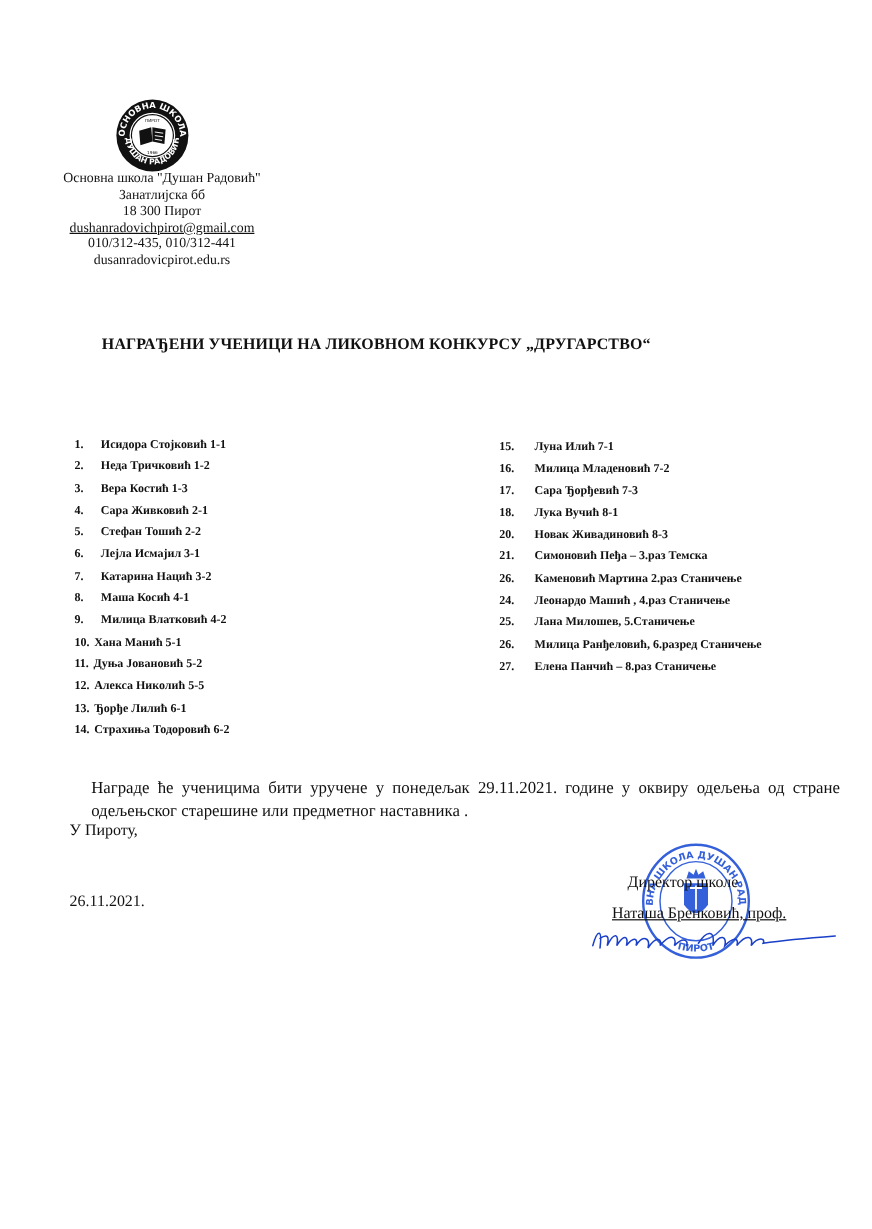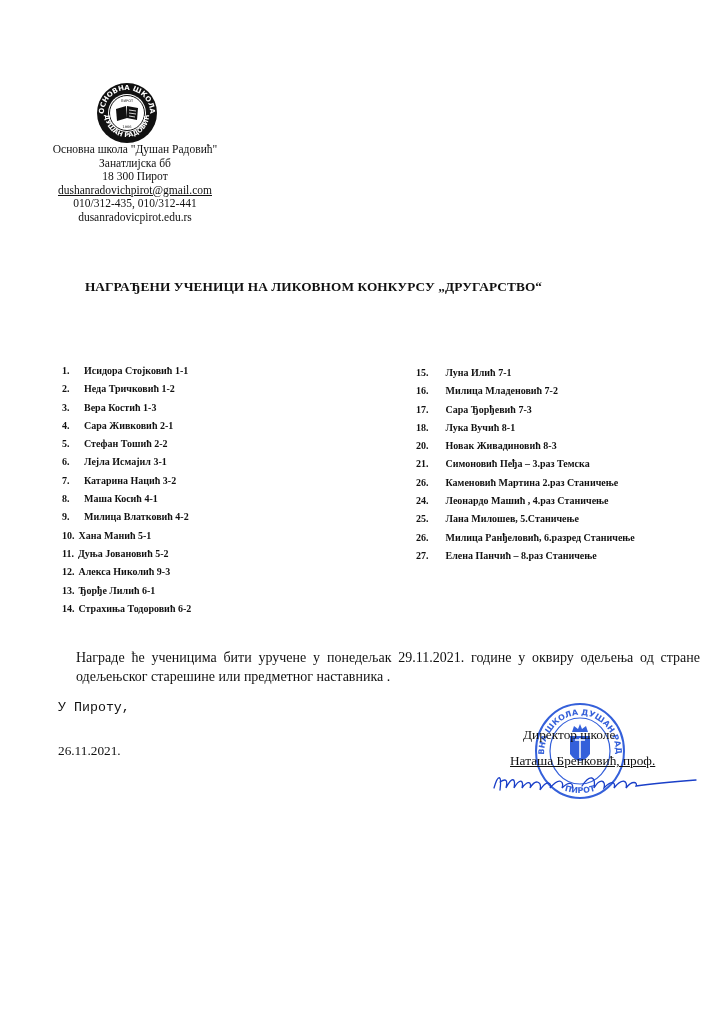--- a/index.html
+++ b/index.html
@@ -28,21 +28,21 @@
     .list.right { left: 416px; top: 364px; }
     .list li { white-space: nowrap; }
     .list.left li .num { display: inline-block; width: 22px; }
     .list.left li.two .num { width: auto; margin-right: 4px; }
     .list.right li .num { margin-right: 17px; }
     .paragraph {
       position: absolute; left: 76px; top: 648px; width: 624px;
       font-size: 14px; line-height: 19px; text-align: justify;
       text-align-last: left;
     }
-    .place { position: absolute; left: 58px; top: 700px; font-size: 13.3px; font-family: Liberation Mono, monospace; }
+    .place { position: absolute; left: 58px; top: 684px; font-size: 13.3px; }
     .date { position: absolute; left: 58px; top: 743px; font-size: 13.3px; }
     .sig-title { position: absolute; left: 523px; top: 727px; font-size: 13.3px; }
     .sig-name { position: absolute; left: 510px; top: 753px; font-size: 13.3px; text-decoration: underline; }
     .stamp { position: absolute; left: 534px; top: 702px; width: 92px; height: 98px; opacity: 0.9; }
     .signature { position: absolute; left: 490px; top: 768px; width: 210px; height: 30px; }
   </style>
 </head>
 <body>
 
 <svg class="logo" viewBox="0 0 62 62">
@@ -84,21 +84,21 @@
     <li><span class="num">2.</span><span>Неда Тричковић 1-2</span></li>
     <li><span class="num">3.</span><span>Вера Костић 1-3</span></li>
     <li><span class="num">4.</span><span>Сара Живковић 2-1</span></li>
     <li><span class="num">5.</span><span>Стефан Тошић 2-2</span></li>
     <li><span class="num">6.</span><span>Лејла Исмајил 3-1</span></li>
     <li><span class="num">7.</span><span>Катарина Нацић 3-2</span></li>
     <li><span class="num">8.</span><span>Маша Косић 4-1</span></li>
     <li><span class="num">9.</span><span>Милица Влатковић 4-2</span></li>
     <li class="two"><span class="num">10.</span><span>Хана Манић 5-1</span></li>
     <li class="two"><span class="num">11.</span><span>Дуња Јовановић 5-2</span></li>
-    <li class="two"><span class="num">12.</span><span>Алекса Николић 9-3</span></li>
+    <li class="two"><span class="num">12.</span><span>Алекса Николић 5-5</span></li>
     <li class="two"><span class="num">13.</span><span>Ђорђе Лилић 6-1</span></li>
     <li class="two"><span class="num">14.</span><span>Страхиња Тодоровић 6-2</span></li>
   </ul>
 
 <ul class="list right" id="list-right">
     <li class="two"><span class="num">15.</span><span>Луна Илић 7-1</span></li>
     <li class="two"><span class="num">16.</span><span>Милица Младеновић 7-2</span></li>
     <li class="two"><span class="num">17.</span><span>Сара Ђорђевић 7-3</span></li>
     <li class="two"><span class="num">18.</span><span>Лука Вучић 8-1</span></li>
     <li class="two"><span class="num">20.</span><span>Новак Живадиновић 8-3</span></li>

